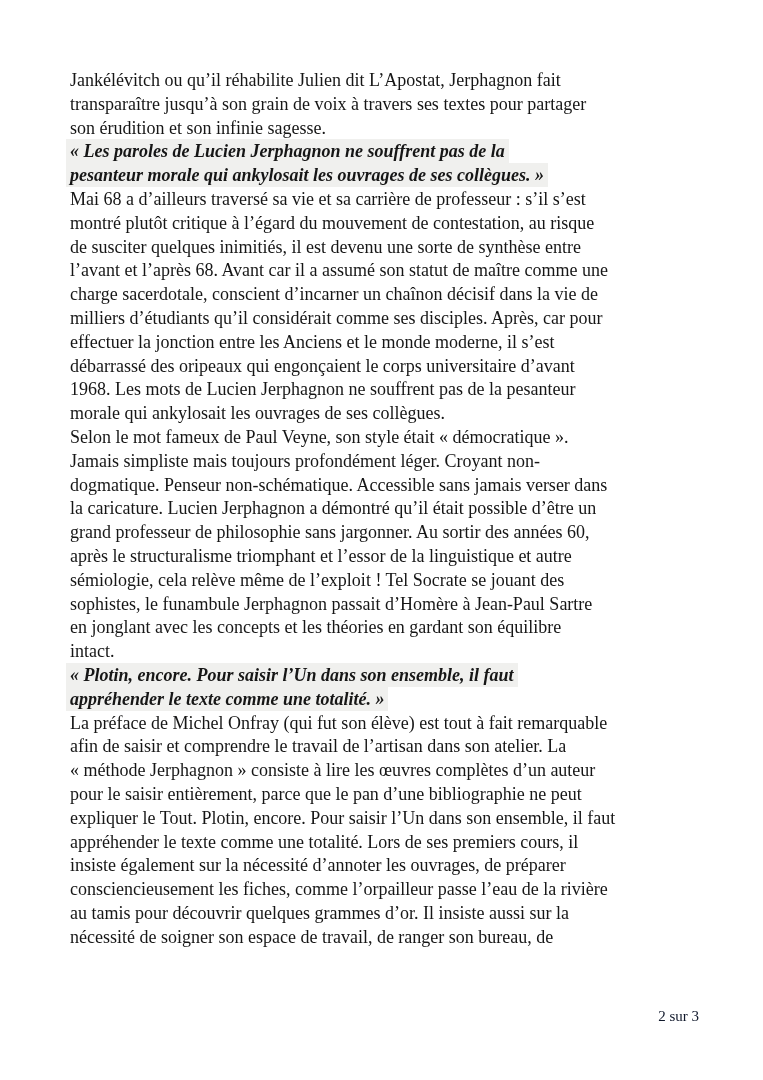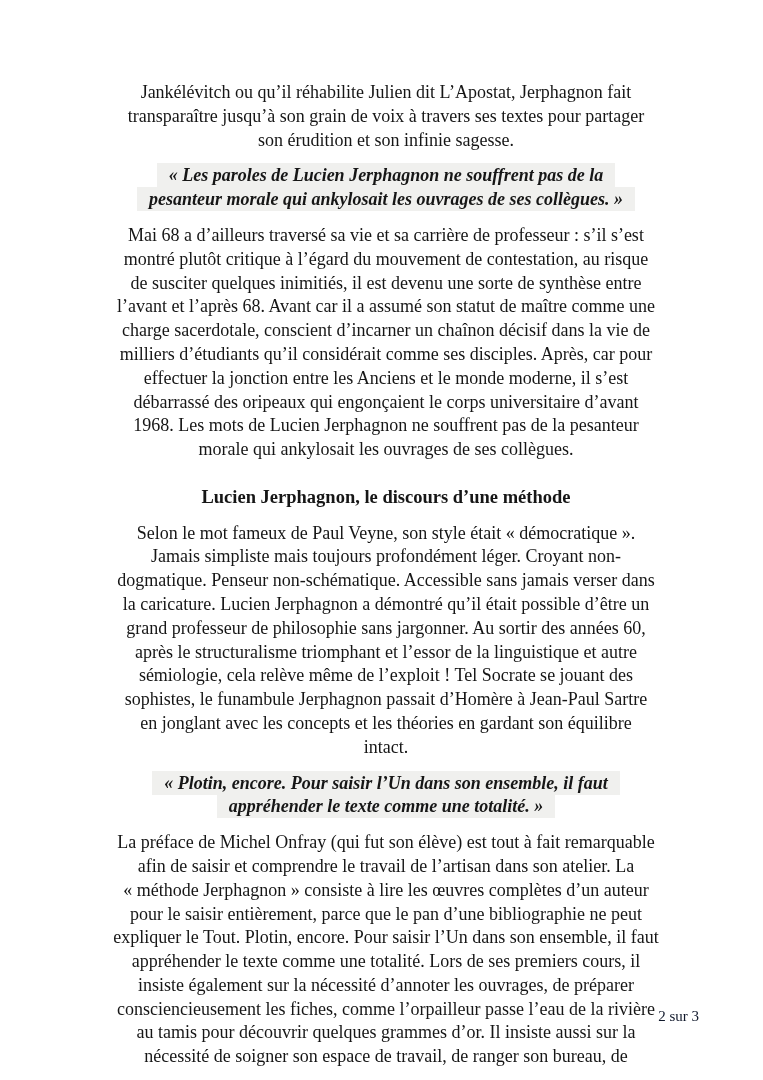--- a/index.html
+++ b/index.html
@@ -23,29 +23,28 @@
   .content {
     position: absolute;
     left: 70px;
     top: 69px;
     width: 632px;
     font-size: 18px;
     line-height: 23.8px;
   }
   .content p,
   .content h2 {
-    margin: 12px;
+    margin: 0;
     white-space: pre-line;
-    text-align: center;
   }
   .quote .hl {
     font-weight: bold;
     font-style: italic;
     background: #f0f0ee;
-    padding: 2px 12px;
+    padding: 2px 4px;
     margin: 0 -4px;
     -webkit-box-decoration-break: clone;
     box-decoration-break: clone;
   }
   .heading {
     font-size: 18.5px;
     font-weight: bold;
     line-height: 23.8px;
     margin-top: 23.8px !important;
   }
@@ -75,21 +74,20 @@
 montré plutôt critique à l’égard du mouvement de contestation, au risque
 de susciter quelques inimitiés, il est devenu une sorte de synthèse entre
 l’avant et l’après 68. Avant car il a assumé son statut de maître comme une
 charge sacerdotale, conscient d’incarner un chaînon décisif dans la vie de
 milliers d’étudiants qu’il considérait comme ses disciples. Après, car pour
 effectuer la jonction entre les Anciens et le monde moderne, il s’est
 débarrassé des oripeaux qui engonçaient le corps universitaire d’avant
 1968. Les mots de Lucien Jerphagnon ne souffrent pas de la pesanteur
 morale qui ankylosait les ouvrages de ses collègues.</p>
 
-    <h2 class="heading">Lucien Jerphagnon, le discours d’une méthode</h2>
 
     <p class="para">Selon le mot fameux de Paul Veyne, son style était « démocratique ».
 Jamais simpliste mais toujours profondément léger. Croyant non-
 dogmatique. Penseur non-schématique. Accessible sans jamais verser dans
 la caricature. Lucien Jerphagnon a démontré qu’il était possible d’être un
 grand professeur de philosophie sans jargonner. Au sortir des années 60,
 après le structuralisme triomphant et l’essor de la linguistique et autre
 sémiologie, cela relève même de l’exploit ! Tel Socrate se jouant des
 sophistes, le funambule Jerphagnon passait d’Homère à Jean-Paul Sartre
 en jonglant avec les concepts et les théories en gardant son équilibre

